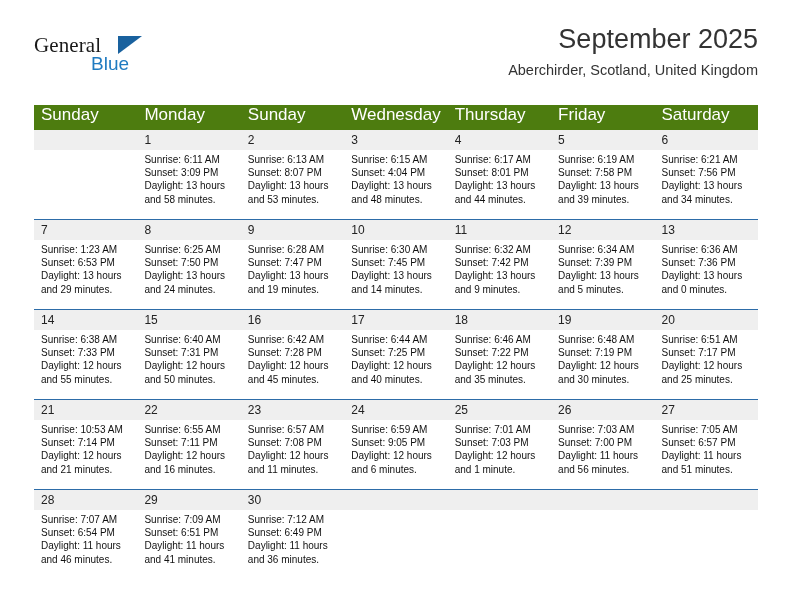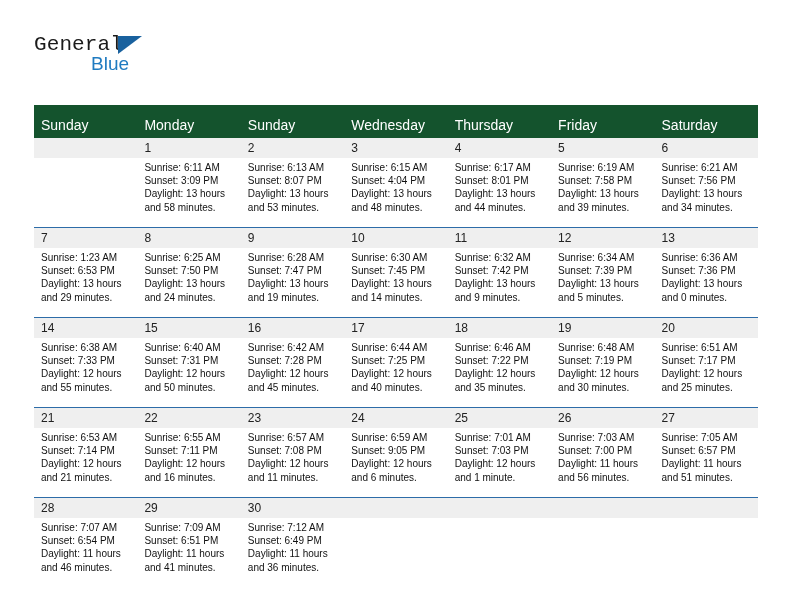--- a/index.html
+++ b/index.html
@@ -36,21 +36,21 @@
     width: 200px;
     height: 56px;
   }
   .logo-general {
     position: absolute;
     left: 0;
     top: 0;
     font-size: 21px;
     letter-spacing: 0.1px;
     color: #1a1a1a;
-    font-family: Liberation Mono, monospace;
+    font-family: Liberation Serif, serif;
   }
   .logo-blue {
     position: absolute;
     left: 57px;
     top: 20px;
     font-size: 19px;
     color: #1f7bc1;
     font-family: "Liberation Sans", sans-serif;
   }
   .logo-triangle {
@@ -88,26 +88,26 @@
     left: 34px;
     top: 105px;
     width: 724px;
   }
   table.cal-table {
     width: 724px;
     border-collapse: collapse;
     table-layout: fixed;
   }
   table.cal-table th {
-    background: #14532d;
+    background: #4d7c0f;
     color: #ffffff;
-    font-size: 14px;
+    font-size: 17px;
     font-weight: normal;
     text-align: left;
-    padding: 12px 0 5px 7px;
+    padding: 0 0 5px 7px;
     height: 11px;
     vertical-align: middle;
   }
   td.daycell {
     vertical-align: top;
     padding: 0;
     border-top: 1px solid #2d6ca8;
     height: 89px;
   }
   tr.week-row:first-child td.daycell {
@@ -140,20 +140,24 @@
 </head>
 <body>
 
 <div class="page">
 
   <div class="header">
     <div class="logo">
       <span class="logo-general">General</span>
       <span class="logo-triangle"></span>
       <span class="logo-blue">Blue</span>
+    </div>
+    <div class="title-block">
+      <div class="cal-title">September 2025</div>
+      <div class="cal-subtitle">Aberchirder, Scotland, United Kingdom</div>
     </div>
   </div>
 
   <div class="calendar">
     <table class="cal-table">
       <thead>
         <tr>
           <th>Sunday</th>
           <th>Monday</th>
           <th>Sunday</th>
@@ -335,21 +339,21 @@
                 <div>Sunrise: 6:51 AM</div>
                 <div>Sunset: 7:17 PM</div>
                 <div class="daylight">Daylight: 12 hours and 25 minutes.</div>
               </div>
             </td>
         </tr>
         <tr class="week-row">
           <td class="daycell">
               <div class="daynum">21</div>
               <div class="dayinfo">
-                <div>Sunrise: 6:53 AM</div>
+                <div>Sunrise: 10:53 AM</div>
                 <div>Sunset: 7:14 PM</div>
                 <div class="daylight">Daylight: 12 hours and 21 minutes.</div>
               </div>
             </td>
           <td class="daycell">
               <div class="daynum">22</div>
               <div class="dayinfo">
                 <div>Sunrise: 6:55 AM</div>
                 <div>Sunset: 7:11 PM</div>
                 <div class="daylight">Daylight: 12 hours and 16 minutes.</div>

